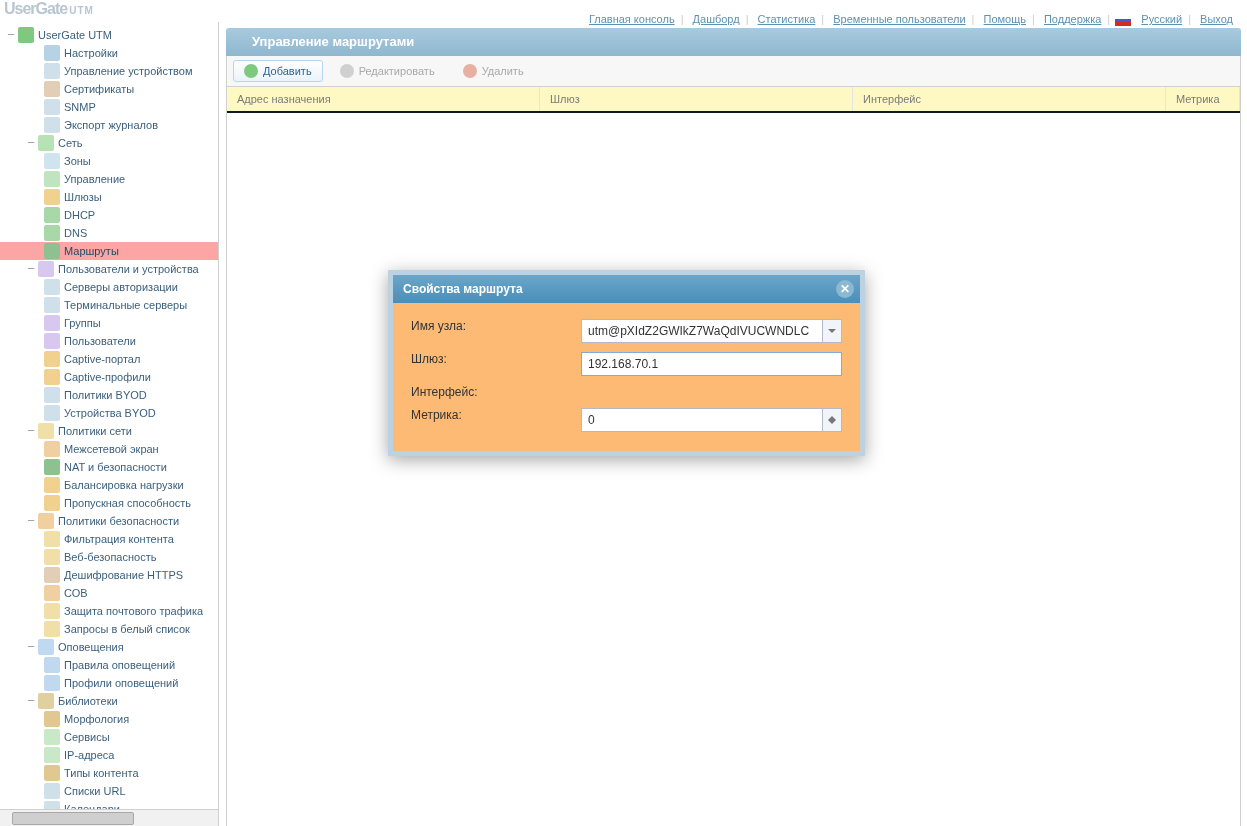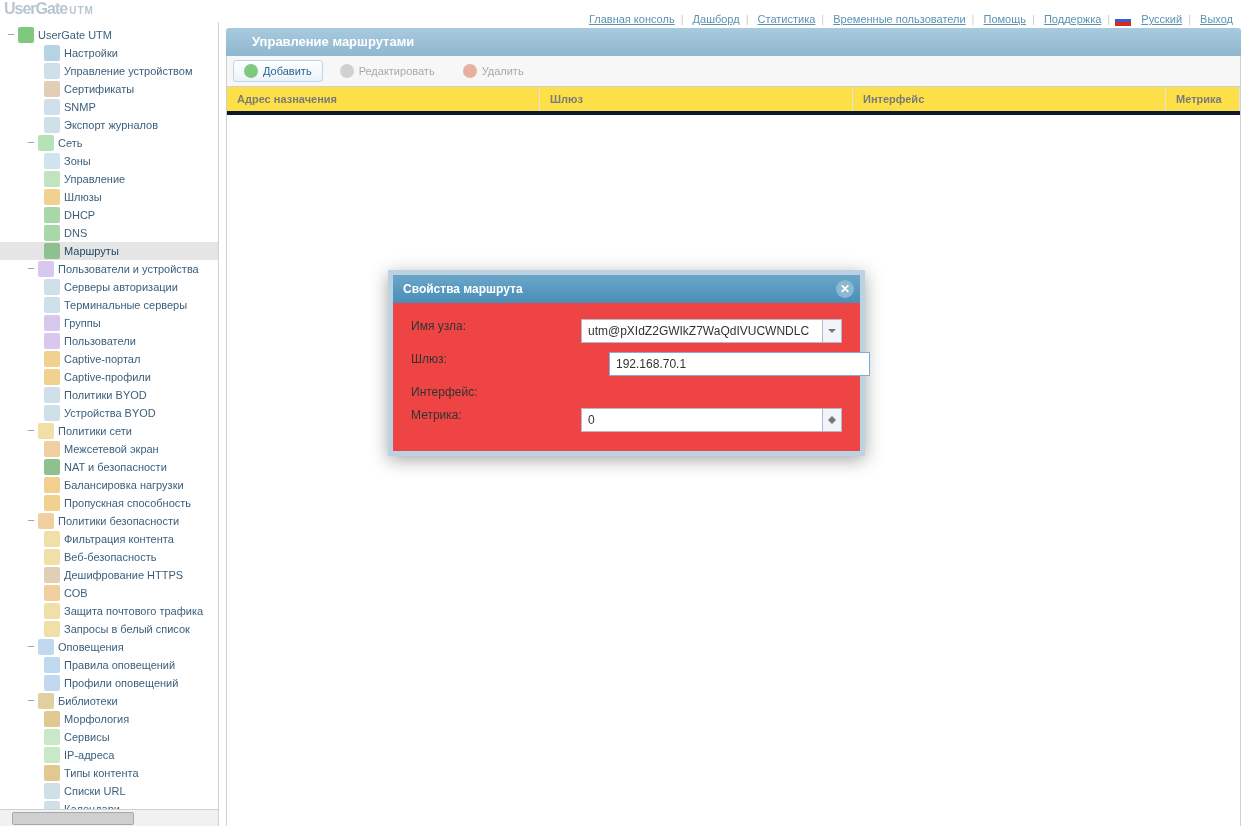--- a/index.html
+++ b/index.html
@@ -11,36 +11,36 @@
 .layout{position:absolute;top:22px;left:0;right:0;bottom:0}
 .sidebar{position:absolute;left:0;top:0;bottom:0;width:218px;border-right:1px solid #d0d0d0;overflow:hidden;background:#fff}
 .tree{position:absolute;left:0;top:0;right:0;bottom:16px;overflow-y:auto;padding-top:4px}
 .node{display:flex;align-items:center;padding:1px 0;line-height:16px;white-space:nowrap}
 .node.lvl0{padding-left:4px}
 .node.lvl1{padding-left:24px}
 .node.lvl2{padding-left:44px}
 .elbow{width:14px;height:14px;display:inline-block;color:#9aa0a6;font-size:13px;text-align:center;line-height:14px;flex:0 0 14px}
 .nicon{width:16px;height:16px;display:inline-block;margin-right:4px;vertical-align:middle;border-radius:2px;flex:0 0 16px}
 .node-text{color:#3a5f7d;cursor:pointer}
-.node.selected{background:#e5e5e5}
+.node.selected{background:#fca5a5}
 .node.selected .node-text{color:#1e4964}
 .hscroll{position:absolute;left:0;right:0;bottom:0;height:16px;background:#f1f1f1;border-top:1px solid #d0d0d0}
 .hscroll-thumb{position:absolute;left:12px;top:2px;width:120px;height:11px;background:#cfcfcf;border:1px solid #a8a8a8;border-radius:2px}
 .main{position:absolute;left:226px;right:6px;top:6px;bottom:0}
 .panel-head{background:#a3c5da;background:linear-gradient(#a8cade,#8fb7cf);color:#fff;height:28px;line-height:28px;padding:0 26px;font-weight:bold;font-size:13px;border-radius:3px 3px 0 0}
 .toolbar{height:30px;border:1px solid #d0d0d0;border-top:none;background:#f7f7f7;display:flex;align-items:center;padding:0 6px;gap:6px}
 .tbtn{display:flex;align-items:center;gap:5px;padding:3px 10px;border:1px solid transparent;border-radius:3px;cursor:pointer;font-size:11px}
 .tbtn.primary{border:1px solid #b8d6eb;background:linear-gradient(#fff,#eaf3fa);color:#2a6496}
 .tbtn.disabled{color:#a9a9a9;cursor:default}
 .tbtn .tico{width:14px;height:14px;border-radius:50%;display:inline-block}
 .grid{border:1px solid #d0d0d0;border-top:none;height:calc(100% - 58px)}
-.grid-head{display:flex;background:#fde047;border-bottom:4px solid #0f172a;height:24px;line-height:24px;color:#7a7a7a;font-weight:bold}
+.grid-head{display:flex;background:#fef9c3;border-bottom:2px solid #0f172a;height:24px;line-height:24px;color:#7a7a7a;font-weight:normal}
 .gh{padding:0 10px;border-right:1px solid #e4e4e4}
 .mask{position:absolute;left:0;top:0;width:1247px;height:826px;background:rgba(0,0,0,0);pointer-events:none}
-.modal{position:absolute;left:388px;top:270px;width:467px;border:5px solid #bdd2e0;border-radius:1px;background:#ef4444;box-shadow:0 4px 18px rgba(0,0,0,.35)}
+.modal{position:absolute;left:388px;top:270px;width:467px;border:5px solid #bdd2e0;border-radius:1px;background:#fdba74;box-shadow:0 4px 18px rgba(0,0,0,.35)}
 .modal-head{background:linear-gradient(#6aa6c9,#4b8eb8);color:#fff;height:28px;line-height:28px;padding:0 10px;font-size:12px;font-weight:bold;position:relative}
 .modal-close{position:absolute;right:6px;top:5px;width:18px;height:18px;border-radius:50%;background:#8cb8d2;color:#fff;text-align:center;line-height:18px;font-weight:bold;cursor:pointer;font-size:12px}
 .modal-body{padding:16px 18px 10px}
 .frow{display:flex;align-items:flex-start;margin-bottom:9px}
 .flabel{width:170px;color:#333;font-size:12px}
 .fctrl{flex:1}
 .fctrl input,.combo,.spinner{width:100%;box-sizing:border-box;height:24px;padding:2px 6px;font-size:12px;border:1px solid #b5b8c8;background:#fff;color:#333;font-family:inherit}
 .combo,.spinner{position:relative;padding-right:10px;line-height:18px;white-space:nowrap;overflow:hidden}
 .combo .trigger,.spinner .spinbtns{position:absolute;right:0;top:0;width:18px;height:100%;border-left:1px solid #b5b8c8;background:#f1f4f8}
 .combo .trigger::after{content:"";position:absolute;left:5px;top:9px;border:4px solid transparent;border-top-color:#777}
@@ -317,21 +317,21 @@
   </div>
   <div class="modal-body">
     <div class="frow">
       <div class="flabel">Имя узла:</div>
       <div class="fctrl">
           <div class="combo"><span>utm@pXIdZ2GWIkZ7WaQdIVUCWNDLC</span><div class="trigger"></div></div>
         </div>
     </div>
     <div class="frow">
       <div class="flabel">Шлюз:</div>
-      <div class="fctrl"><input type="text" style="border-color: rgb(126, 173, 217); margin-left: 28px;" value="192.168.70.1"></div>
+      <div class="fctrl"><input type="text" style="border-color: rgb(126, 173, 217);" value="192.168.70.1"></div>
     </div>
     <div class="frow">
       <div class="flabel">Интерфейс:</div>
     </div>
     <div class="frow">
       <div class="flabel">Метрика:</div>
       <div class="fctrl">
           <div class="spinner"><span>0</span><div class="spinbtns"></div></div>
         </div>
     </div>

